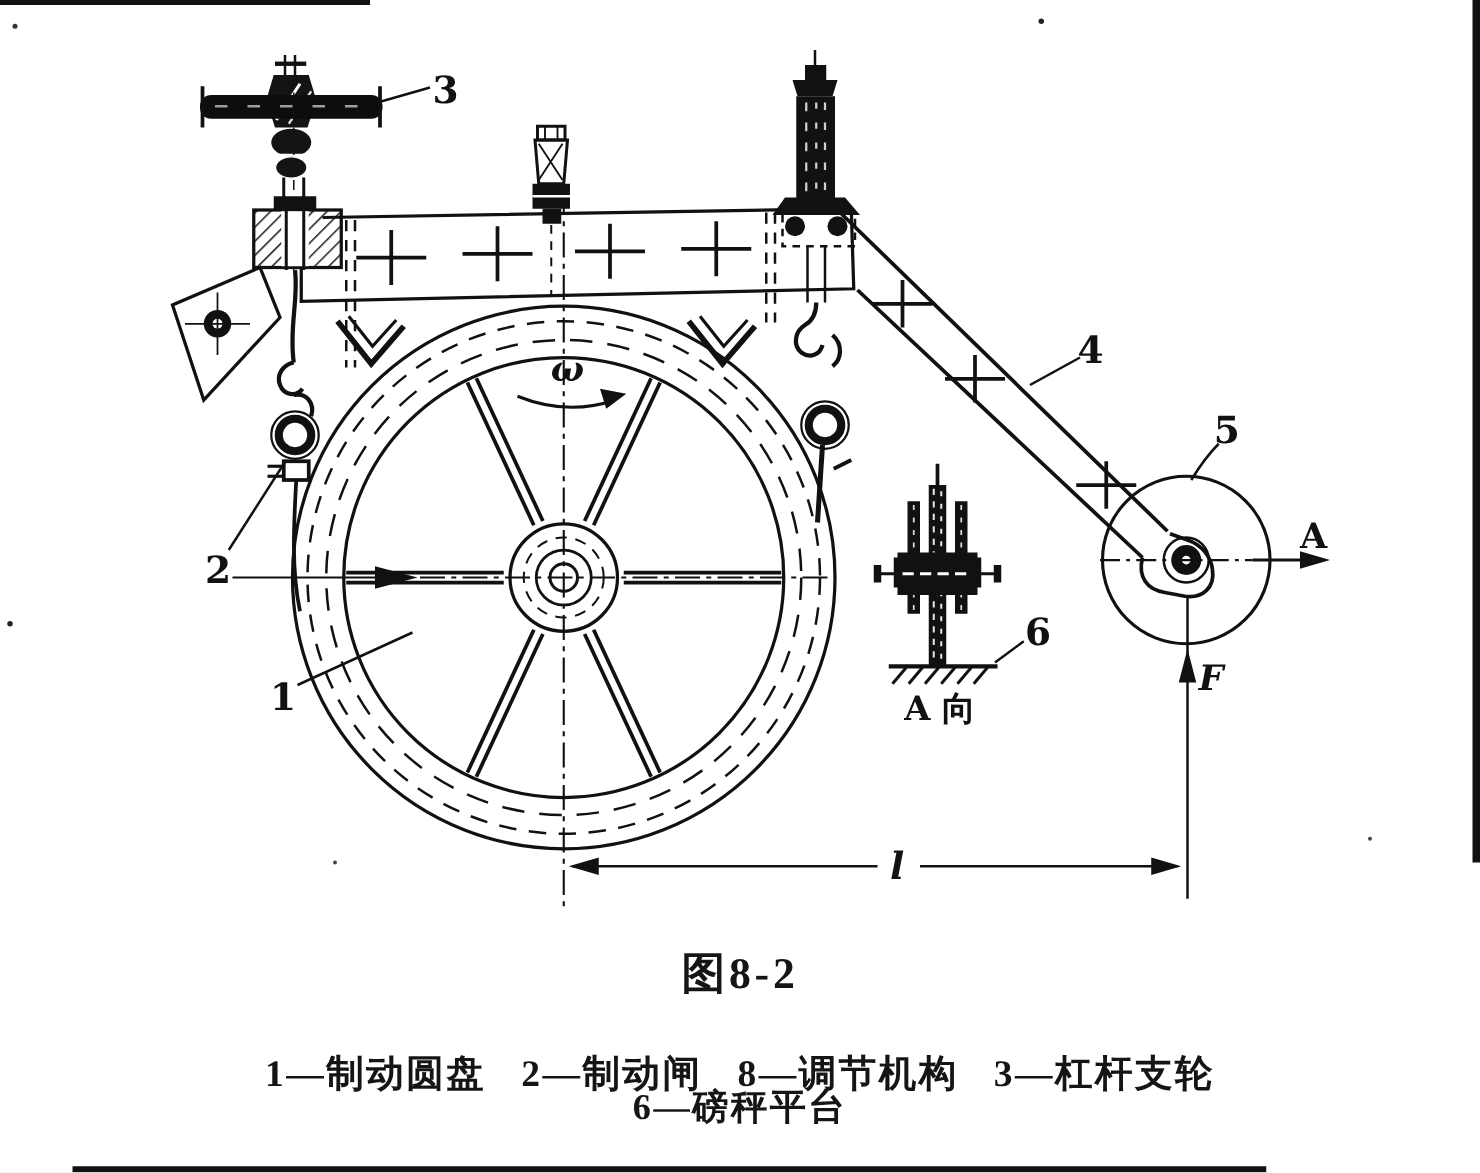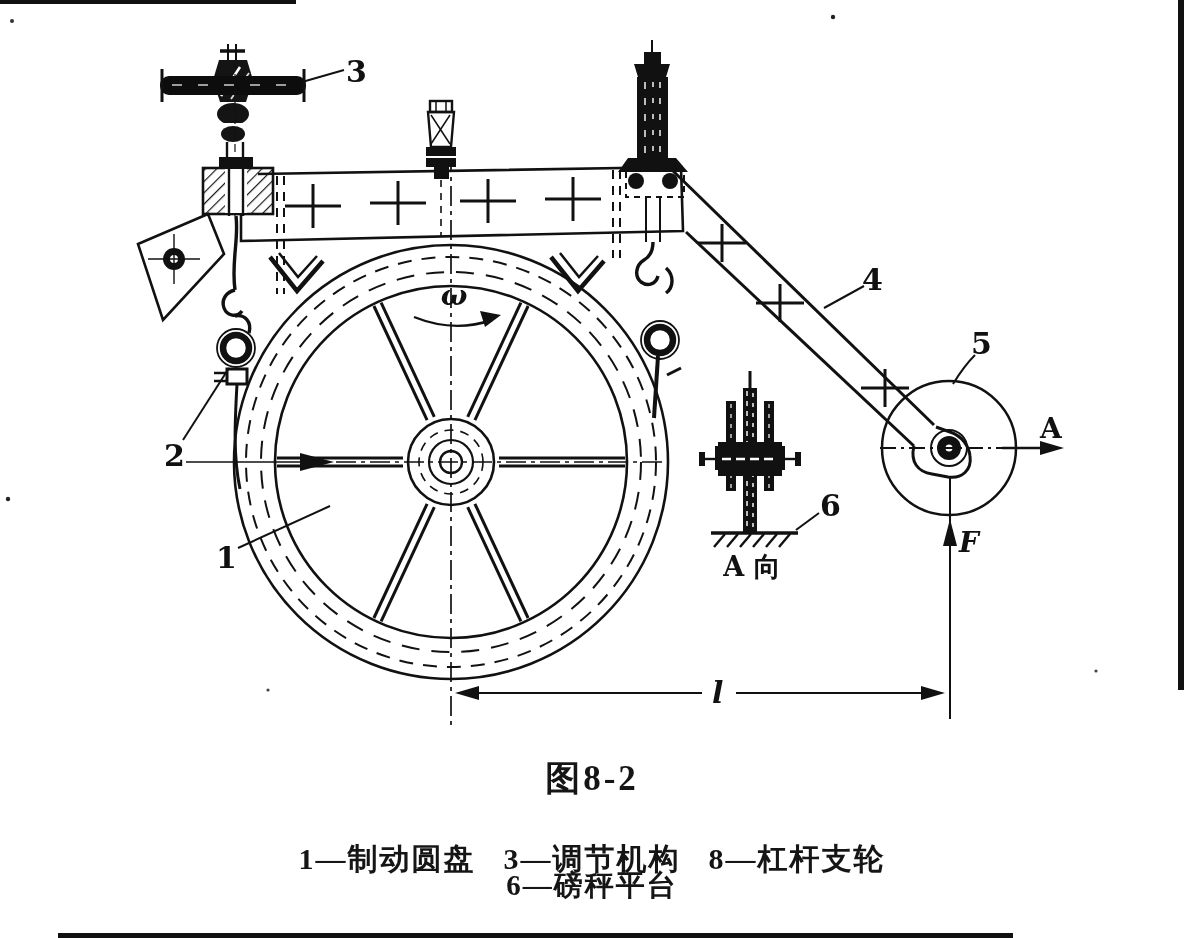--- a/index.html
+++ b/index.html
@@ -298,20 +298,21 @@
     <text x="752" y="576" text-anchor="middle" style="font-size:27px;font-weight:bold;">A 向</text>
   </g>
 </svg>
 
   <div class="caption">
     <span>图8-2</span>
   </div>
 
   <div class="legend-row r1">
     <span class="legend-item">1—制动圆盘</span>
-    <span class="legend-item">3—调节机构</span>
-    <span class="legend-item">8—杠杆支轮</span>
+    <span class="legend-item">2—制动闸</span>
+    <span class="legend-item">8—调节机构</span>
+    <span class="legend-item">3—杠杆支轮</span>
   </div>
   <div class="legend-row r2">
     <span class="legend-item">6—磅秤平台</span>
   </div>
 
 </div>
 
 </body></html>

